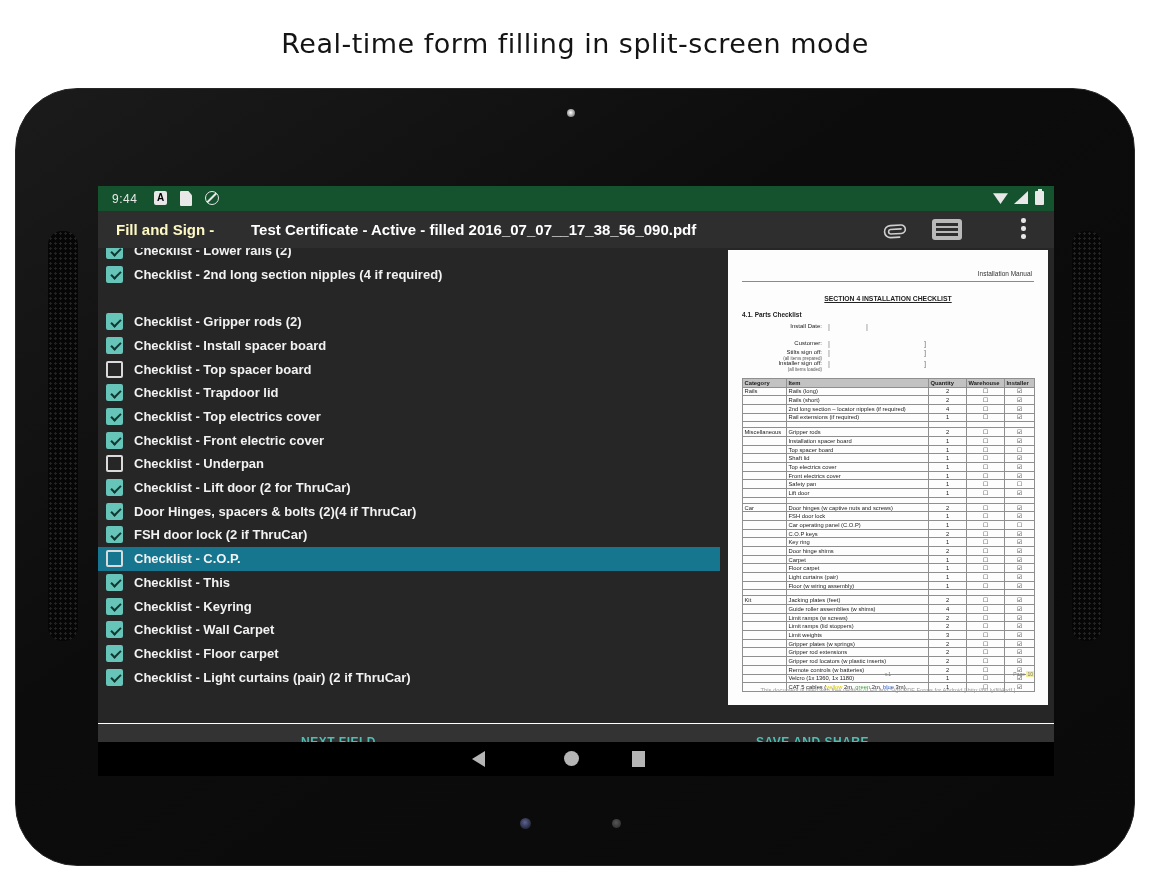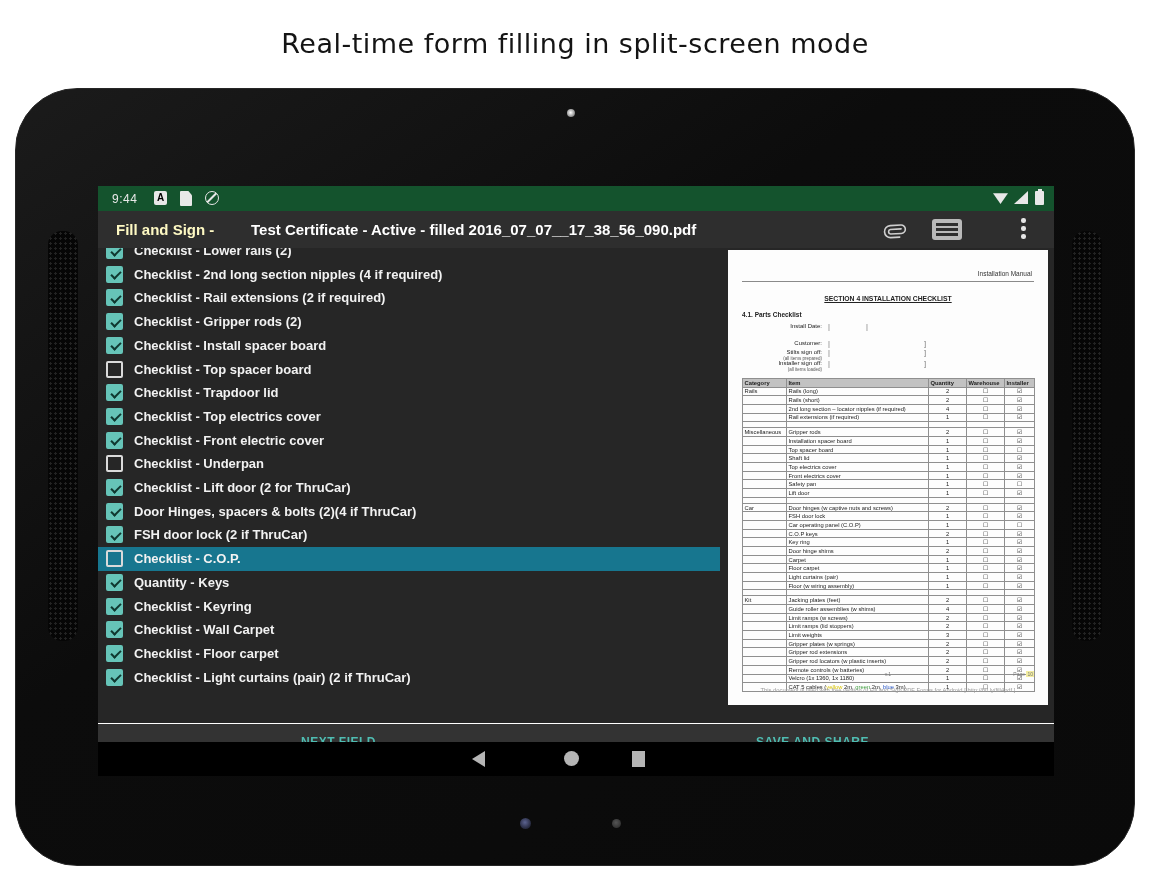--- a/index.html
+++ b/index.html
@@ -147,24 +147,20 @@
       <div class="content">
         <div class="listpane">
             <div class="chk-row checked" style="top: -9px;">
               <span class="cbx"></span>
               <span class="chk-label">Checklist - Lower rails (2)</span>
             </div>
             <div class="chk-row checked" style="top: 14.7px;">
               <span class="cbx"></span>
               <span class="chk-label">Checklist - 2nd long section nipples (4 if required)</span>
             </div>
-            <div class="chk-row checked" style="top: 38.4px;">
-              <span class="cbx"></span>
-              <span class="chk-label">Checklist - Rail extensions (2 if required)</span>
-            </div>
             <div class="chk-row checked" style="top: 62.1px;">
               <span class="cbx"></span>
               <span class="chk-label">Checklist - Gripper rods (2)</span>
             </div>
             <div class="chk-row checked" style="top: 85.8px;">
               <span class="cbx"></span>
               <span class="chk-label">Checklist - Install spacer board</span>
             </div>
             <div class="chk-row" style="top: 109.5px;">
               <span class="cbx"></span>
@@ -197,21 +193,21 @@
             <div class="chk-row checked" style="top: 275.4px;">
               <span class="cbx"></span>
               <span class="chk-label">FSH door lock (2 if ThruCar)</span>
             </div>
             <div class="chk-row hl" style="top: 299.1px;">
               <span class="cbx"></span>
               <span class="chk-label">Checklist - C.O.P.</span>
             </div>
             <div class="chk-row checked" style="top: 322.8px;">
               <span class="cbx"></span>
-              <span class="chk-label">Quantity - Keys</span>
+              <span class="chk-label">Checklist - This</span>
             </div>
             <div class="chk-row checked" style="top: 346.5px;">
               <span class="cbx"></span>
               <span class="chk-label">Checklist - Keyring</span>
             </div>
             <div class="chk-row checked" style="top: 370.2px;">
               <span class="cbx"></span>
               <span class="chk-label">Checklist - Wall Carpet</span>
             </div>
             <div class="chk-row checked" style="top: 393.9px;">

